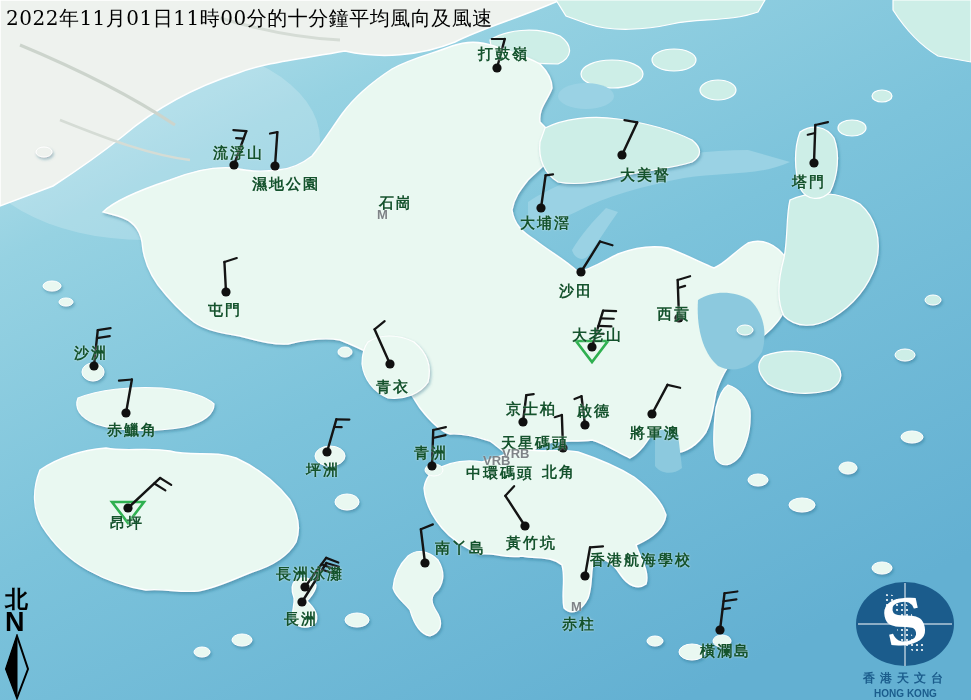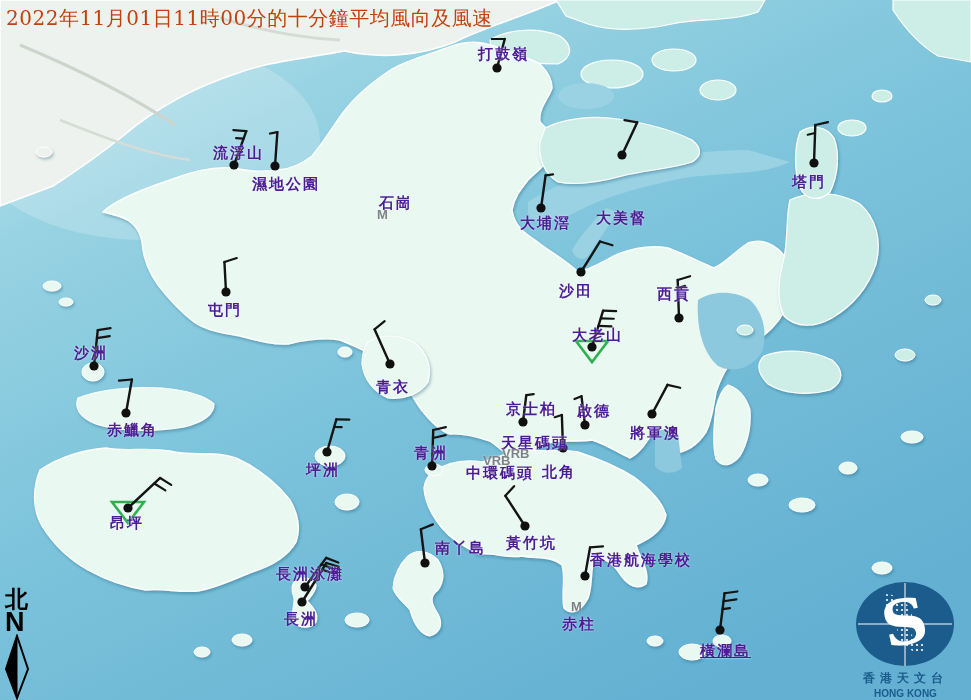--- a/index.html
+++ b/index.html
@@ -1,22 +1,22 @@
 <!DOCTYPE html>
 <html><head>
 <meta charset="utf-8">
 <style>
   html,body{margin:0;padding:0;background:#dfe9ee;}
   .canvas{position:relative;width:971px;height:700px;overflow:hidden;
           font-family:"Liberation Sans",sans-serif;}
   .canvas > svg{position:absolute;left:0;top:0;}
   #title{position:absolute;left:6px;top:5px;font-family:"DejaVu Serif","Liberation Serif",serif;
-         font-size:20px;color:#c2410c;white-space:nowrap;letter-spacing:0.5px;}
+         font-size:20px;color:#000000;white-space:nowrap;letter-spacing:0.5px;}
   .stn{position:absolute;font-family:"DejaVu Serif","Liberation Serif",serif;font-weight:bold;
-       font-size:15px;color:#4c1d95;white-space:nowrap;letter-spacing:2px;
+       font-size:15px;color:#14532d;white-space:nowrap;letter-spacing:2px;
        text-shadow:0 0 2px rgba(255,255,255,.75);}
   .anno{position:absolute;font-weight:bold;font-size:13px;color:#7e8387;white-space:nowrap;
         text-shadow:0 0 2px rgba(255,255,255,.7);}
   #compass{position:absolute;left:2px;top:588px;width:40px;color:#000;}
   #compass .hanzi{font-family:"DejaVu Serif",serif;font-weight:bold;font-size:23px;line-height:22px;margin-left:3px;}
   #compass .letter{font-weight:bold;font-size:27px;line-height:24px;margin-left:3px;letter-spacing:0;}
   #logo{position:absolute;left:840px;top:578px;width:131px;height:122px;}
   #logo .cn{position:absolute;left:0;top:92px;width:131px;text-align:center;color:#1b5c8c;
             font-weight:bold;font-size:12px;letter-spacing:5px;font-family:"DejaVu Serif",serif;}
   #logo .en{position:absolute;left:0;top:110px;width:131px;text-align:center;color:#1b5c8c;
@@ -303,25 +303,25 @@
       </g>
       <circle cx="720" cy="630" r="4.6" fill="#101010"></circle>
     </svg>
 
   <div id="labels">
       <div class="stn" style="left: 478px; top: 45px;">打鼓嶺</div>
       <div class="stn" style="left: 213px; top: 144px;">流浮山</div>
       <div class="stn" style="left: 252px; top: 175px;">濕地公園</div>
       <div class="stn" style="left: 379px; top: 194px;">石崗</div>
       <div class="anno" style="left: 377px; top: 207px;">M</div>
-      <div class="stn" style="left: 596px; top: 166px; margin-top: 43px;">大美督</div>
+      <div class="stn" style="left: 620px; top: 166px;">大美督</div>
       <div class="stn" style="left: 792px; top: 173px;">塔門</div>
       <div class="stn" style="left: 520px; top: 214px;">大埔滘</div>
       <div class="stn" style="left: 559px; top: 282px;">沙田</div>
-      <div class="stn" style="left: 657px; top: 285px; text-align: right;">西貢</div>
+      <div class="stn" style="left: 657px; top: 305px; text-align: right;">西貢</div>
       <div class="stn" style="left: 572px; top: 326px;">大老山</div>
       <div class="stn" style="left: 208px; top: 301px;">屯門</div>
       <div class="stn" style="left: 74px; top: 344px;">沙洲</div>
       <div class="stn" style="left: 107px; top: 421px;">赤鱲角</div>
       <div class="stn" style="left: 376px; top: 378px;">青衣</div>
       <div class="stn" style="left: 306px; top: 461px;">坪洲</div>
       <div class="stn" style="left: 414px; top: 444px;">青洲</div>
       <div class="stn" style="left: 506px; top: 400px;">京士柏</div>
       <div class="stn" style="left: 577px; top: 402px;">啟德</div>
       <div class="stn" style="left: 501px; top: 434px;">天星碼頭</div>
@@ -331,21 +331,21 @@
       <div class="stn" style="left: 542px; top: 463px;">北角</div>
       <div class="stn" style="left: 630px; top: 424px;">將軍澳</div>
       <div class="stn" style="left: 110px; top: 514px; font-family: Liberation Serif, serif;">昂坪</div>
       <div class="stn" style="left: 407px; top: 539px; margin-left: 28px;">南丫島</div>
       <div class="stn" style="left: 506px; top: 534px;">黃竹坑</div>
       <div class="stn" style="left: 566px; top: 551px; margin-left: 24px;">香港航海學校</div>
       <div class="stn" style="left: 276px; top: 565px;">長洲泳灘</div>
       <div class="stn" style="left: 284px; top: 610px;">長洲</div>
       <div class="stn" style="left: 562px; top: 615px;">赤柱</div>
       <div class="anno" style="left: 571px; top: 599px;">M</div>
-      <div class="stn" style="left: 700px; top: 642px; text-decoration: underline;">橫瀾島</div>
+      <div class="stn" style="left: 700px; top: 642px;">橫瀾島</div>
     </div>
 
   <div id="title">2022年11月01日11時00分的十分鐘平均風向及風速</div>
 
   <div id="compass">
     <div class="hanzi">北</div>
     <div class="letter">N</div>
     <svg width="36" height="66">
       <polygon points="15,2 26,35 15,64 4,35" fill="none" stroke="#000" stroke-width="2"></polygon>
       <polygon points="15,2 4,35 15,64" fill="#000" stroke="#000"></polygon>

